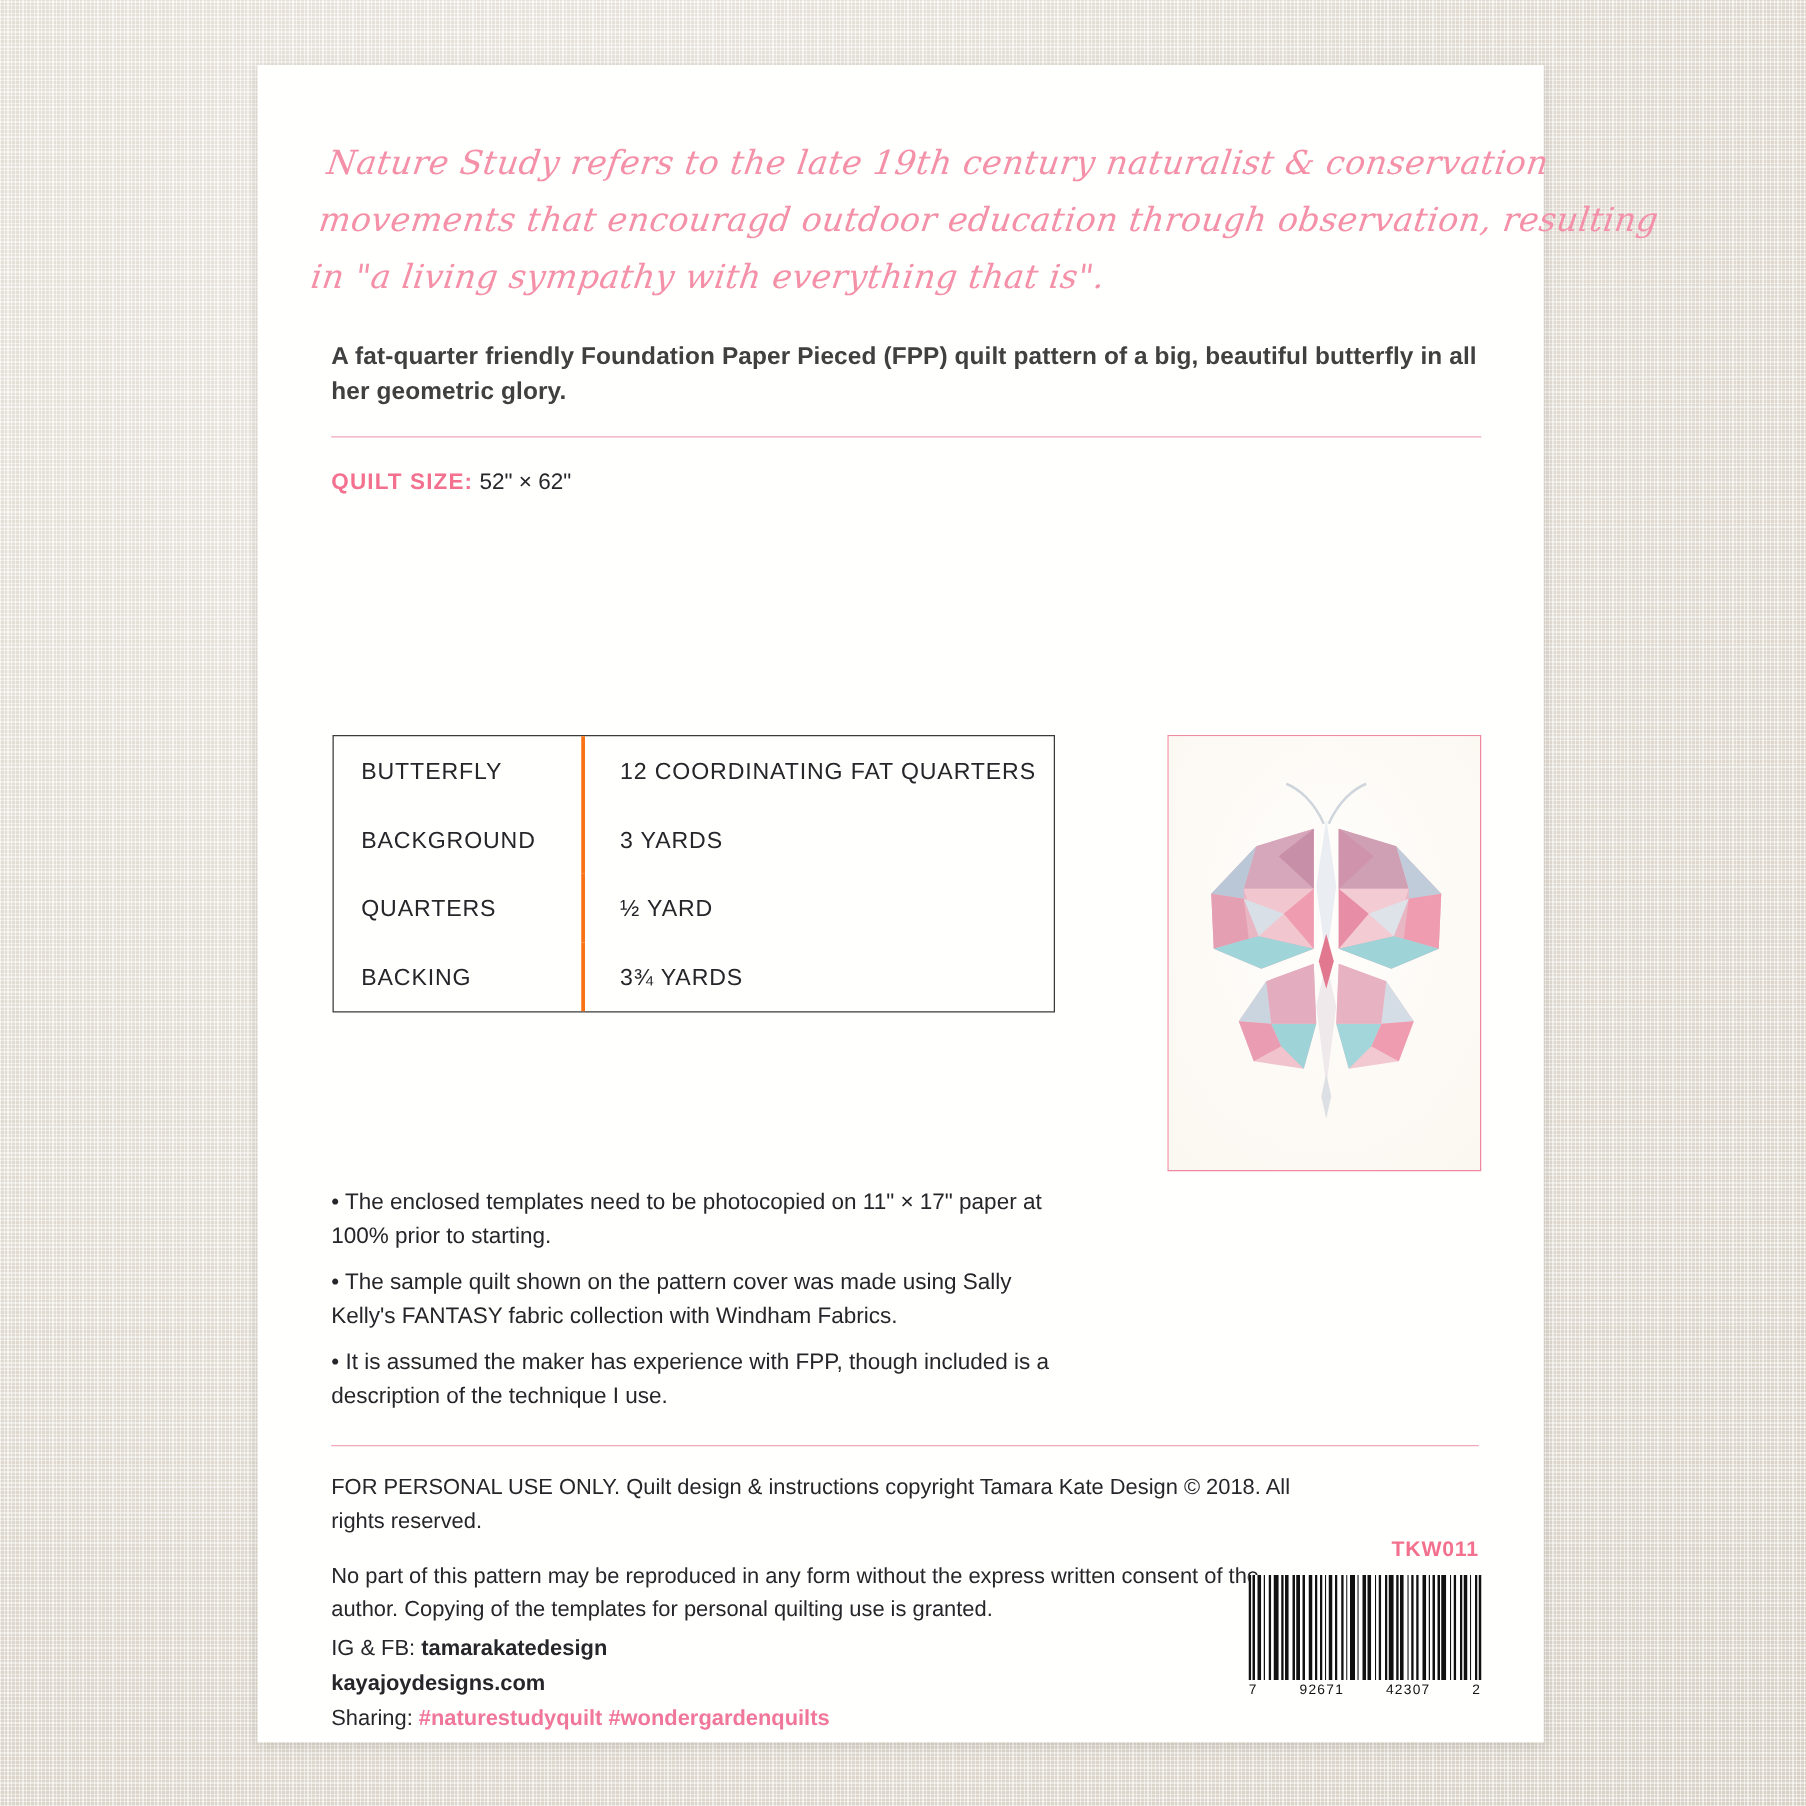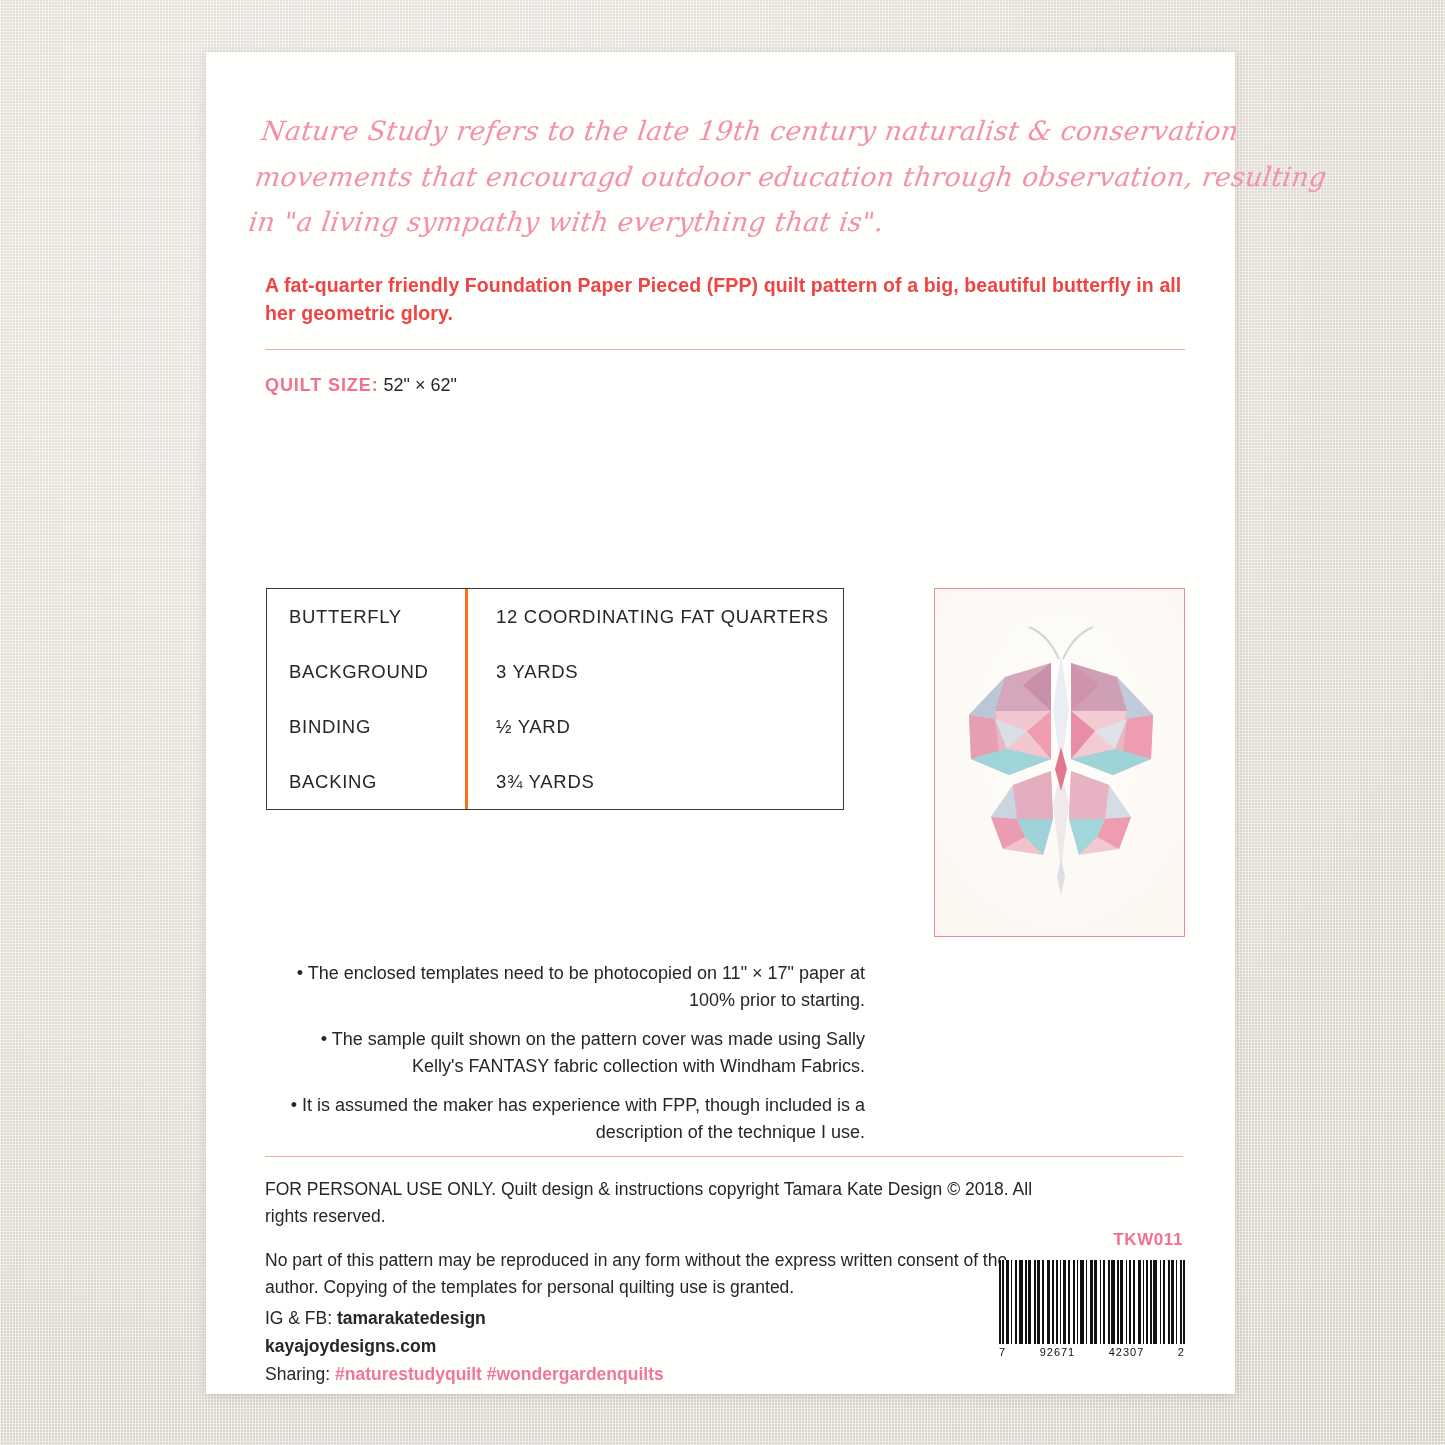--- a/index.html
+++ b/index.html
@@ -46,21 +46,21 @@
     font-size: 26.5px;
     line-height: 1.72;
     letter-spacing: 0.4px;
     transform: skewX(-8deg);
     transform-origin: left top;
     width: 960px;
   }
   .script .ln { display: block; white-space: nowrap; }
   .subhead {
     margin-top: 26px;
-    color: #ef4444;
+    color: #404040;
     font-weight: bold;
     font-size: 19.5px;
     line-height: 1.45;
     letter-spacing: 0.1px;
     width: 918px;
   }
   .rule {
     height: 1px;
     background: #f0a7b8;
     margin: 22px 0 0 0;
@@ -141,21 +141,21 @@
   }
   .bullets {
     position: absolute;
     left: 0;
     top: 840px;
     width: 600px;
     font-size: 18px;
     color: #26252a;
     line-height: 1.5;
   }
-  .bullets p { margin: 12px 0 10px 0; text-align: right; }
+  .bullets p { margin: 0 0 10px 0; }
 
   .rule2 {
     position: absolute;
     left: 0;
     top: 1048px;
     width: 918px;
     height: 1px;
     background: #f0a7b8;
   }
   .legal {
@@ -236,21 +236,21 @@
         <tbody>
           <tr>
             <td class="k">BUTTERFLY</td>
             <td class="v">12 COORDINATING FAT QUARTERS</td>
           </tr>
           <tr>
             <td class="k">BACKGROUND</td>
             <td class="v">3 YARDS</td>
           </tr>
           <tr>
-            <td class="k">BINDING</td>
+            <td class="k">QUARTERS</td>
             <td class="v">½ YARD</td>
           </tr>
           <tr>
             <td class="k">BACKING</td>
             <td class="v">3¾ YARDS</td>
           </tr>
         </tbody>
       </table>
     </div>
 

